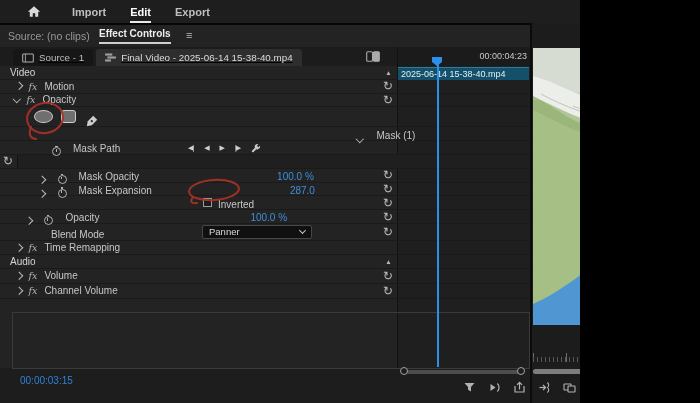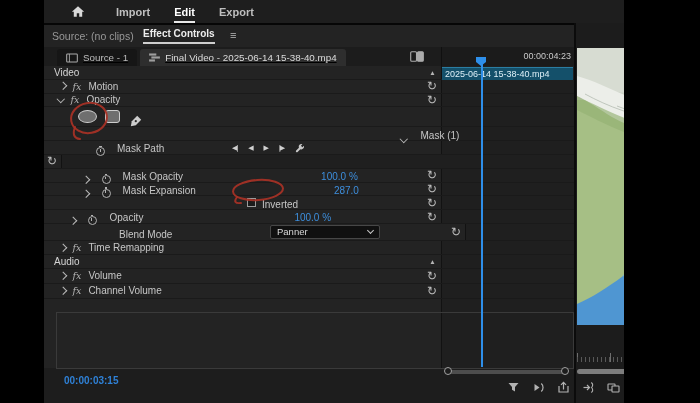--- a/index.html
+++ b/index.html
@@ -1,17 +1,17 @@
 <!DOCTYPE html>
 <html><head>
 <meta charset="utf-8">
 <style>
   html,body{margin:0;padding:0;background:#000;}
   .app{position:relative;width:580px;height:403px;background:#1d1d1d;overflow:hidden;
-       font-family:"Liberation Sans",sans-serif;margin-left:44px;-webkit-font-smoothing:antialiased;}
+       font-family:"Liberation Sans",sans-serif;-webkit-font-smoothing:antialiased;}
   .abs{position:absolute;}
 
   
   .menubar{position:absolute;left:0;top:0;width:700px;height:23px;background:#1e1e1e;border-bottom:2px solid #060606;}
   .menu-items{position:absolute;left:72px;top:0;height:23px;display:flex;gap:24px;align-items:center;}
   .menu-item{font-size:11px;font-weight:bold;color:#bfbfbf;height:100%;display:flex;align-items:center;border-bottom:2px solid transparent;box-sizing:border-box;padding-top:2px;}
   .menu-item.active{color:#ffffff;border-bottom:2px solid #e8e8e8;}
 
   
   .ec-header{position:absolute;left:0;top:25px;width:530px;height:22px;background:#232323;}
@@ -24,21 +24,21 @@
   .tab{height:17px;margin-top:2px;display:flex;align-items:center;gap:5px;padding:0 9px;font-size:9.8px;color:#bdbdbd;background:#161616;border-radius:3px 3px 0 0;white-space:nowrap;}
   .tab.active{background:#2e2e2e;color:#dcdcdc;}
 
   
   .tl-ruler{position:absolute;left:397px;top:47px;width:133px;height:19px;background:#1b1b1b;border-left:1px solid #101010;box-sizing:border-box;}
   .tl-tc{position:absolute;right:3px;top:4px;font-size:9px;color:#c9c9c9;}
 
   
   .rows{position:absolute;left:0;top:66px;width:530px;}
   .row{display:flex;align-items:stretch;height:13.8px;background:#232323;border-bottom:1px solid #1a1a1a;box-sizing:border-box;}
-  .row.tall{height:20px;} .row.h17{height:17px;padding-left:24px;} .row.h15{height:15px;}
+  .row.tall{height:20px;} .row.h17{height:17px;} .row.h15{height:15px;}
   .rc{width:380px;position:relative;display:flex;align-items:center;}
   .rr{width:17px;display:flex;align-items:center;justify-content:center;position:relative;}
   .rt{flex:1;background:#1f1f1f;border-left:1px solid #121212;}
   .lbl{font-size:10px;color:#c6c6c6;white-space:nowrap;}
   .albl{position:absolute;top:50%;transform:translateY(-50%);font-size:10px;color:#c6c6c6;white-space:nowrap;}
   .seclabel{margin-left:10px;font-size:10px;color:#d4d4d4;}
   .dim{color:#9a9a9a;}
   .val{position:absolute;left:202px;top:50%;transform:translateY(-50%);font-size:10px;color:#3d8edc;}
   .fx{font-family:"DejaVu Serif",serif;font-style:italic;font-size:9.5px;color:#b4b4b4;margin:0 7px 0 7px;}
   .tw{display:inline-block;width:4.5px;height:4.5px;border-right:1.4px solid #b9b9b9;border-bottom:1.4px solid #b9b9b9;transform:rotate(-45deg);flex:none;}
@@ -57,21 +57,21 @@
   .dd{position:absolute;left:202px;top:50%;transform:translateY(-50%);width:96px;height:12px;background:#101010;border:1px solid #474747;border-radius:2px;display:flex;align-items:center;justify-content:space-between;padding:0 6px;font-size:9.5px;color:#dadada;}
   .ddc{width:4px;height:4px;border-right:1.3px solid #c6c6c6;border-bottom:1.3px solid #c6c6c6;transform:rotate(45deg);margin-top:-2px;}
   .cb{position:absolute;left:203px;top:50%;margin-top:-5px;width:9px;height:9px;border:1.2px solid #9c9c9c;background:#1b1b1b;box-sizing:border-box;}
   .tool-ellipse{position:absolute;left:34px;top:50%;margin-top:-7px;width:17px;height:11px;border:1.5px solid #cdcdcd;border-radius:50%;background:#6f6f6f;box-sizing:content-box;}
   .tool-rect{position:absolute;left:61px;top:50%;margin-top:-7px;width:13px;height:11px;border:1.5px solid #cdcdcd;border-radius:3px;background:#6f6f6f;}
 
   
   .ec-lower-left{position:absolute;left:0;top:300px;width:397px;height:68px;background:#232323;}
   .ec-lower-tl{position:absolute;left:397px;top:300px;width:133px;height:68px;background:#1f1f1f;border-left:1px solid #121212;box-sizing:border-box;}
   .empty-box{position:absolute;left:12px;top:312px;width:516px;height:55px;border:1px solid #3a3a3a;}
-  .ec-tc{position:absolute;left:12px;top:375px;font-size:10px;font-weight:bold;color:#2f81d6;padding-left:8px;}
+  .ec-tc{position:absolute;left:12px;top:375px;font-size:10px;font-weight:normal;color:#2f81d6;padding-left:8px;}
 
   
   .playhead-line{position:absolute;left:437px;top:57px;width:1.5px;height:310px;background:#2e8fea;z-index:6;}
   .clipbar{position:absolute;left:398px;top:67px;width:131px;height:13px;background:#14506a;border-top:1px solid #2b7ea3;color:#ddeff7;font-size:9px;line-height:13px;padding-left:3px;white-space:nowrap;overflow:hidden;box-sizing:border-box;z-index:5;}
 
   
   .zoombar{position:absolute;left:406px;top:370px;width:114px;height:4px;background:#4d4d4d;border-radius:2px;}
   .zoomhandle{position:absolute;top:367px;width:8px;height:8px;border:1.5px solid #a2a2a2;border-radius:50%;background:#1d1d1d;box-sizing:border-box;}
 
   

